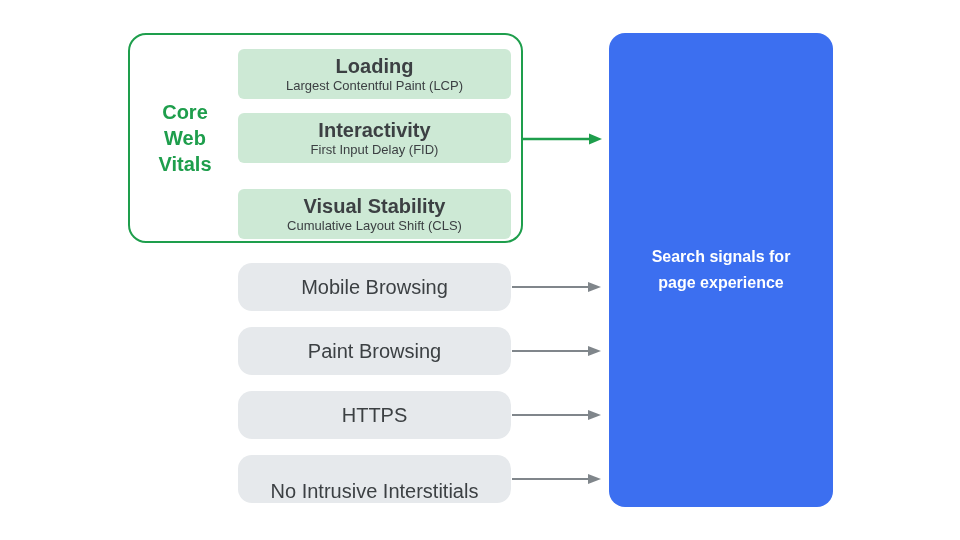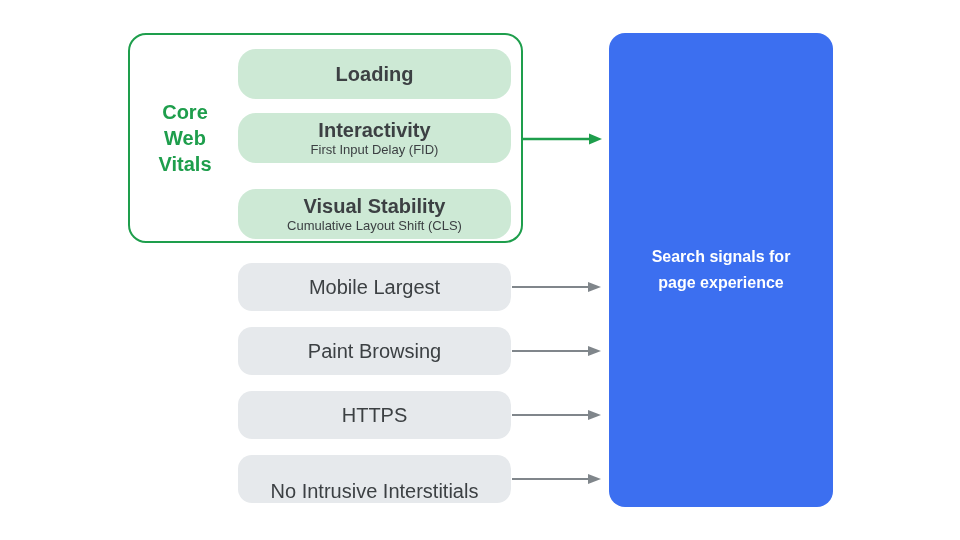--- a/index.html
+++ b/index.html
@@ -48,21 +48,21 @@
     display: flex;
     flex-direction: column;
     align-items: center;
     justify-content: center;
     text-align: center;
   }
   .pill.green {
     left: 108px; 
     width: 273px; height: 50px;
     background: var(--light-green, #cde9d5);
-    border-radius: 18px;
+    border-radius: 6px;
   }
   .pill.green.p1 { top: 14px; }
   .pill.green.p2 { top: 78px; }
   .pill.green.p3 { top: 142px; margin-top: 12px; }
   .pill-title {
     font-size: 20px;
     font-weight: 700;
     line-height: 24px;
     color: var(--text-dark, #3c4043);
   }
@@ -126,35 +126,36 @@
 
 <div class="canvas">
 
   <div class="cwv-box">
     <div class="cwv-label">
       <div class="label-text">Core Web Vitals</div>
     </div>
 
     <div class="pill green p1">
       <div class="pill-title">Loading</div>
+      <div class="pill-sub">Largest Contentful Paint (LCP)</div>
     </div>
 
     <div class="pill green p2">
       <div class="pill-title">Interactivity</div>
       <div class="pill-sub">First Input Delay (FID)</div>
     </div>
 
     <div class="pill green p3">
       <div class="pill-title">Visual Stability</div>
       <div class="pill-sub">Cumulative Layout Shift (CLS)</div>
     </div>
   </div>
 
   <div class="pill gray g1">
-    <span class="pill-label">Mobile Largest</span>
+    <span class="pill-label">Mobile Browsing</span>
   </div>
   <div class="pill gray g2">
     <span class="pill-label">Paint Browsing</span>
   </div>
   <div class="pill gray g3">
     <span class="pill-label">HTTPS</span>
   </div>
   <div class="pill gray g4">
     <span class="pill-label">No Intrusive Interstitials</span>
   </div>

